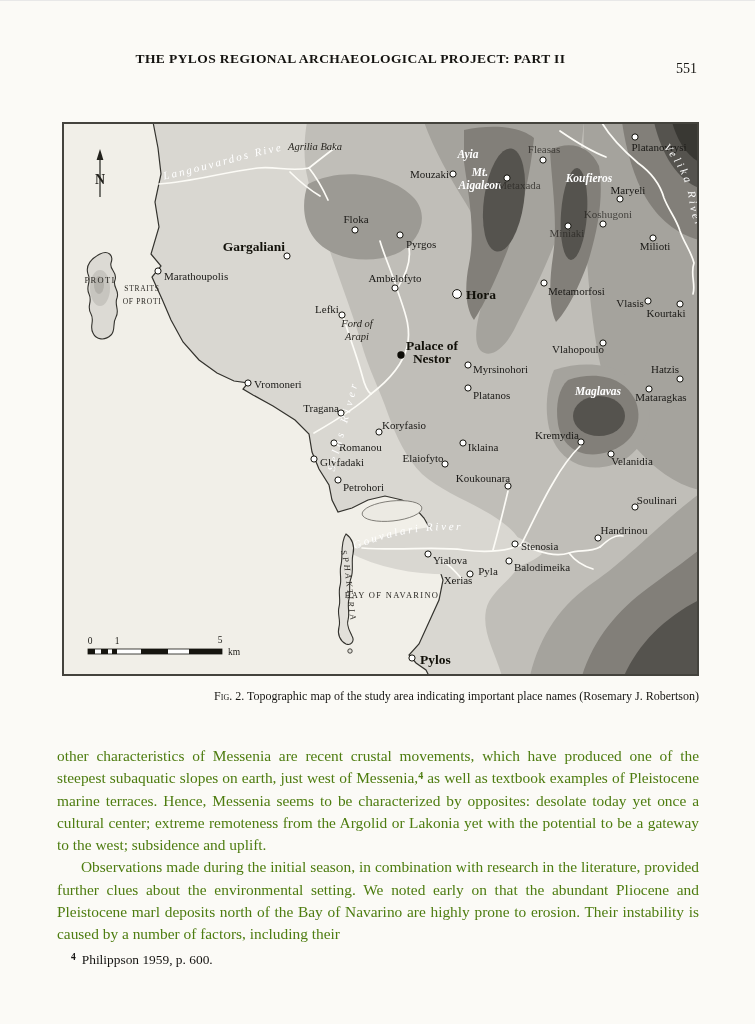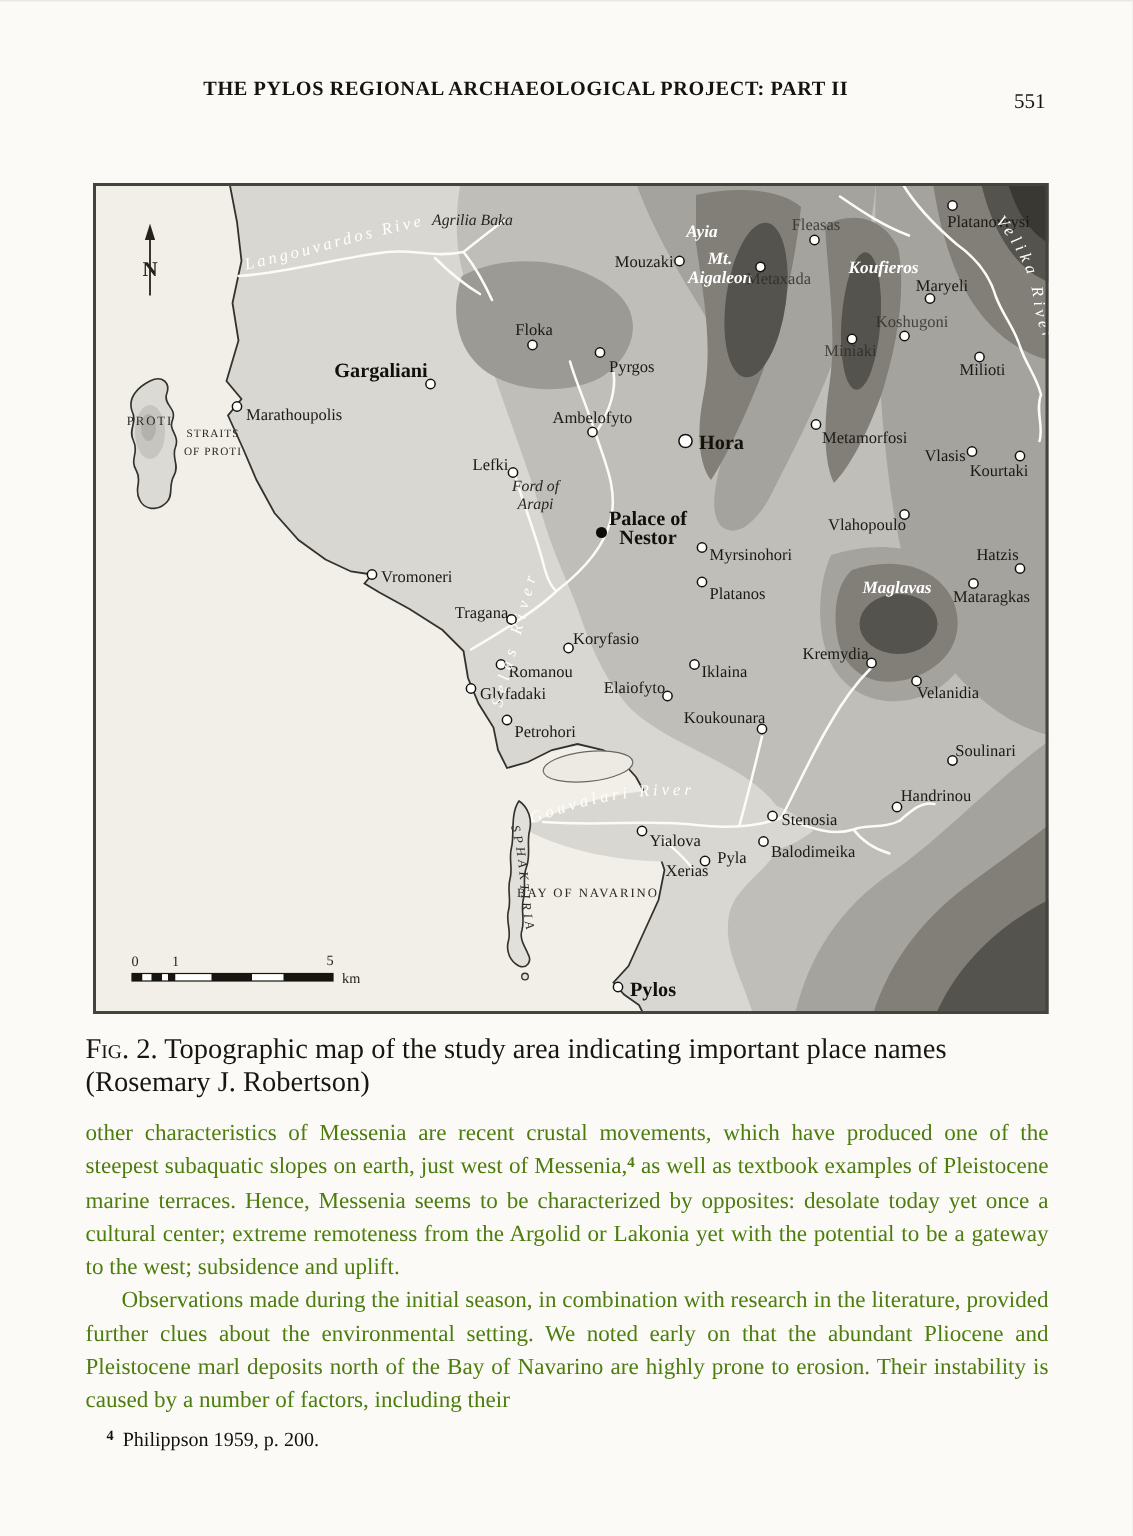--- a/index.html
+++ b/index.html
@@ -30,21 +30,21 @@
   #lbl-selas-river{letter-spacing:4px;}
   #lbl-velika-river{letter-spacing:3px;}
   #lbl-gouvalari-river{letter-spacing:2.6px;}
   #lbl-langouvardos-river{letter-spacing:2.2px;}
   .dot{fill:#ffffff;stroke:#14130d;stroke-width:1;}
   .dot-b{fill:#0d0c07;stroke:none;}
   .narrow{font-weight:bold;font-size:14px;fill:#23221d;}
   .sbnum{font-size:9.5px;fill:#23221d;}
   .caption{
     position:absolute;top:688px;left:57px;width:642px;
-    font-size:19px;text-align:left;color:#171613;
+    font-size:12px;text-align:right;color:#171613;
   }
   .caption .fig-label{font-variant:small-caps;}
   .bodytext{position:absolute;top:744px;left:57px;width:642px;
     font-size:15.4px;line-height:22.3px;color:#4d7c0f;}
   .bodytext p{margin:0;text-align:justify;text-align-last:left;}
   .bodytext p.indent{text-indent:24px;}
   .bodytext sup{font-size:10px;line-height:0;vertical-align:4px;font-weight:bold;}
   .footnote{position:absolute;top:951px;left:57px;width:642px;
     font-size:13.4px;color:#131210;}
   .footnote .fn-marker{font-size:9.5px;vertical-align:4px;font-weight:bold;margin-left:14px;margin-right:6px;}
@@ -262,16 +262,16 @@
   <div class="caption">
     <span class="fig-label">Fig. 2.</span><span> Topographic map of the study area indicating important place names (Rosemary J. Robertson)</span>
   </div>
 
   <div class="bodytext">
     <p><span>other characteristics of Messenia are recent crustal movements, which have produced one of the steepest subaquatic slopes on earth, just west of Messenia,</span><sup>4</sup><span> as well as textbook examples of Pleistocene marine terraces.  Hence, Messenia seems to be characterized by opposites:  desolate today yet once a cultural center; extreme remoteness from the Argolid or Lakonia yet with the potential to be a gateway to the west; subsidence and uplift.</span></p>
     <p class="indent"><span>Observations made during the initial season, in combination with research in the literature, provided further clues about the environmental setting.  We noted early on that the abundant Pliocene and Pleistocene marl deposits north of the Bay of Navarino are highly prone to erosion.  Their instability is caused by a number of factors, including their</span></p>
   </div>
 
   <div class="footnote">
-    <sup class="fn-marker">4</sup><span>Philippson 1959, p. 200.</span>
+    <sup class="fn-marker">4</sup><span>Philippson 1959, p. 600.</span>
   </div>
 
 </div>
 
 </body></html>

